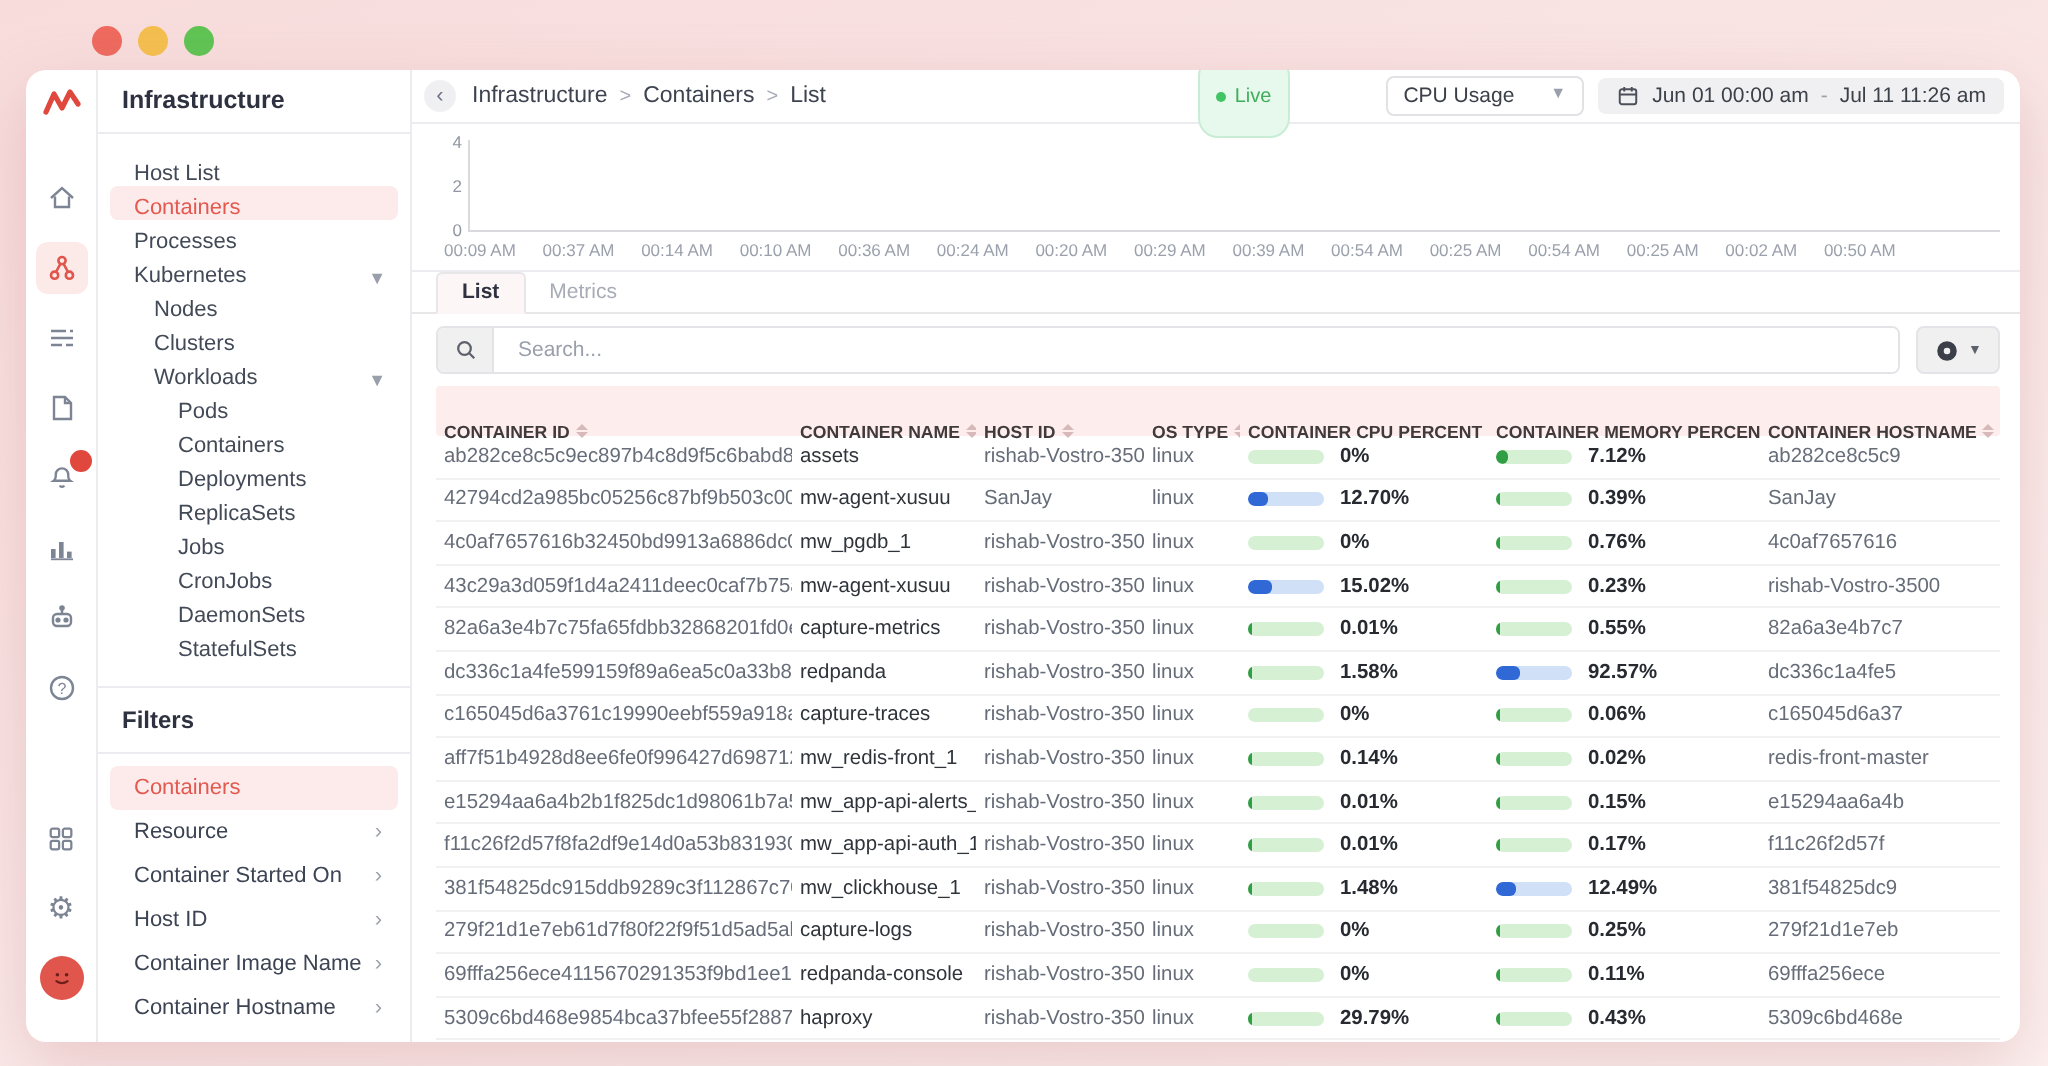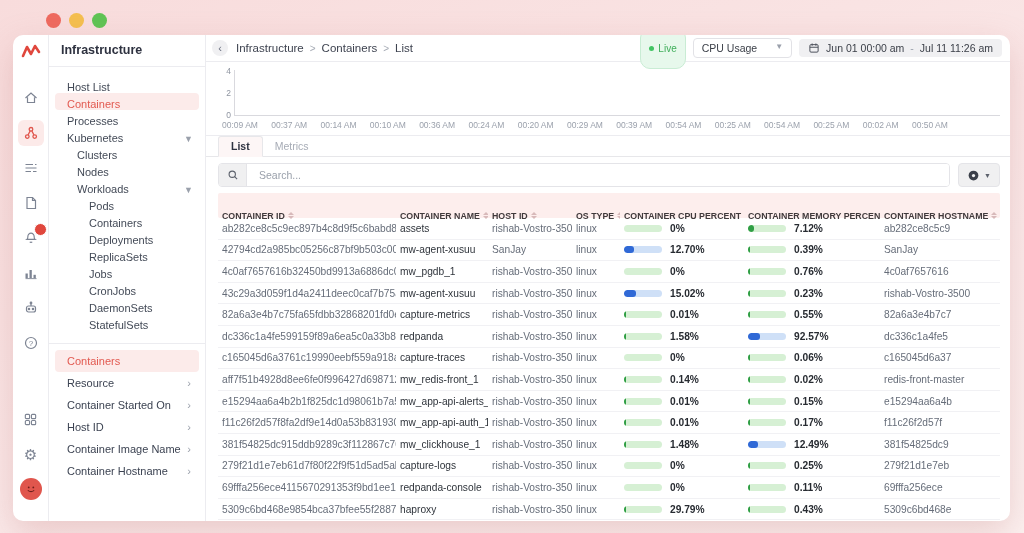--- a/index.html
+++ b/index.html
@@ -39,21 +39,21 @@
 
   
   .main { flex:1; display:flex; flex-direction:column; min-width:0; }
   .main-header { height:27px; border-bottom:1px solid #ececf0; display:flex; align-items:center; padding:0 8px 0 6px; flex-shrink:0; }
   .back-btn { width:16px; height:16px; border-radius:50%; background:#f0f0f2; color:#6a7080; font-size:11px; display:flex; align-items:center; justify-content:center; margin-right:8px; cursor:pointer; }
   .crumb { display:flex; align-items:center; gap:6px; font-size:11.5px; color:#3e4350; }
   .crumb .sep { color:#a6abb5; font-size:10px; }
   .hdr-right { margin-left:auto; display:flex; align-items:center; gap:7px; }
   .live { display:flex; align-items:center; gap:4px; background:#e7f8ec; border:1px solid #c9ecd4; color:#3fae5a; font-size:10px; padding:14px 8px; border-radius:10px; }
   .live .ld { width:5px; height:5px; border-radius:50%; background:#41c463; }
-  .metric-select { display:flex; align-items:flex-start; gap:18px; background:#fff; border:1px solid #e2e2e6; border-radius:4px; font-size:10.5px; color:#3c4049; padding:3px 8px; cursor:pointer; }
+  .metric-select { display:flex; align-items:flex-start; gap:18px; background:#fff; border:1px solid #e2e2e6; border-radius:4px; font-size:10.5px; color:#3c4049; padding:3px 8px; cursor:pointer;margin-left:41px; }
   .metric-select .chev { color:#9aa0ab; font-size:8px; }
   .daterange { display:flex; align-items:center; gap:6px; background:#f0f0f2; border-radius:4px; font-size:10.5px; color:#3c4049; padding:3px 9px; cursor:pointer; }
 
   
   .chart { height:74px; border-bottom:1px solid #ececf0; padding:8px 10px 0 12px; flex-shrink:0; }
   .plot-wrap { position:relative; margin-left:16px; height:46px; }
   .plot { position:absolute; inset:0; border-left:1px solid #d9d9de; border-bottom:1px solid #d9d9de; }
   .ytick { position:absolute; left:-15px; width:12px; text-align:right; font-size:8.5px; color:#8f95a1; }
   .ytick.t0{ top:-4px; } .ytick.t1{ top:50%; margin-top:-5px; } .ytick.t2{ bottom:-4px; }
   .xlabels { display:flex; justify-content:space-between; margin-left:4px; padding:4px 52px 0 0; }
@@ -196,24 +196,24 @@
             <span>Containers</span>
           </div>
           <div class="nav-item lvl0">
             <span>Processes</span>
           </div>
           <div class="nav-item lvl0">
             <span>Kubernetes</span>
             <span class="chev">▼</span>
           </div>
           <div class="nav-item lvl1">
+            <span>Nodes</span>
+          </div>
+          <div class="nav-item lvl1">
             <span>Clusters</span>
-          </div>
-          <div class="nav-item lvl1">
-            <span>Nodes</span>
           </div>
           <div class="nav-item lvl1">
             <span>Workloads</span>
             <span class="chev">▼</span>
           </div>
           <div class="nav-item lvl2">
             <span>Pods</span>
           </div>
           <div class="nav-item lvl2">
             <span>Containers</span>
@@ -231,20 +231,21 @@
             <span>CronJobs</span>
           </div>
           <div class="nav-item lvl2">
             <span>DaemonSets</span>
           </div>
           <div class="nav-item lvl2">
             <span>StatefulSets</span>
           </div>
         </div>
       <div class="sb-divider"></div>
+      <div class="sb-filters-title">Filters</div>
       <div id="filters">
           <div class="filter-item active">
             <span>Containers</span>
           </div>
           <div class="filter-item">
             <span>Resource</span>
             <span class="arr">›</span>
           </div>
           <div class="filter-item">
             <span>Container Started On</span>

